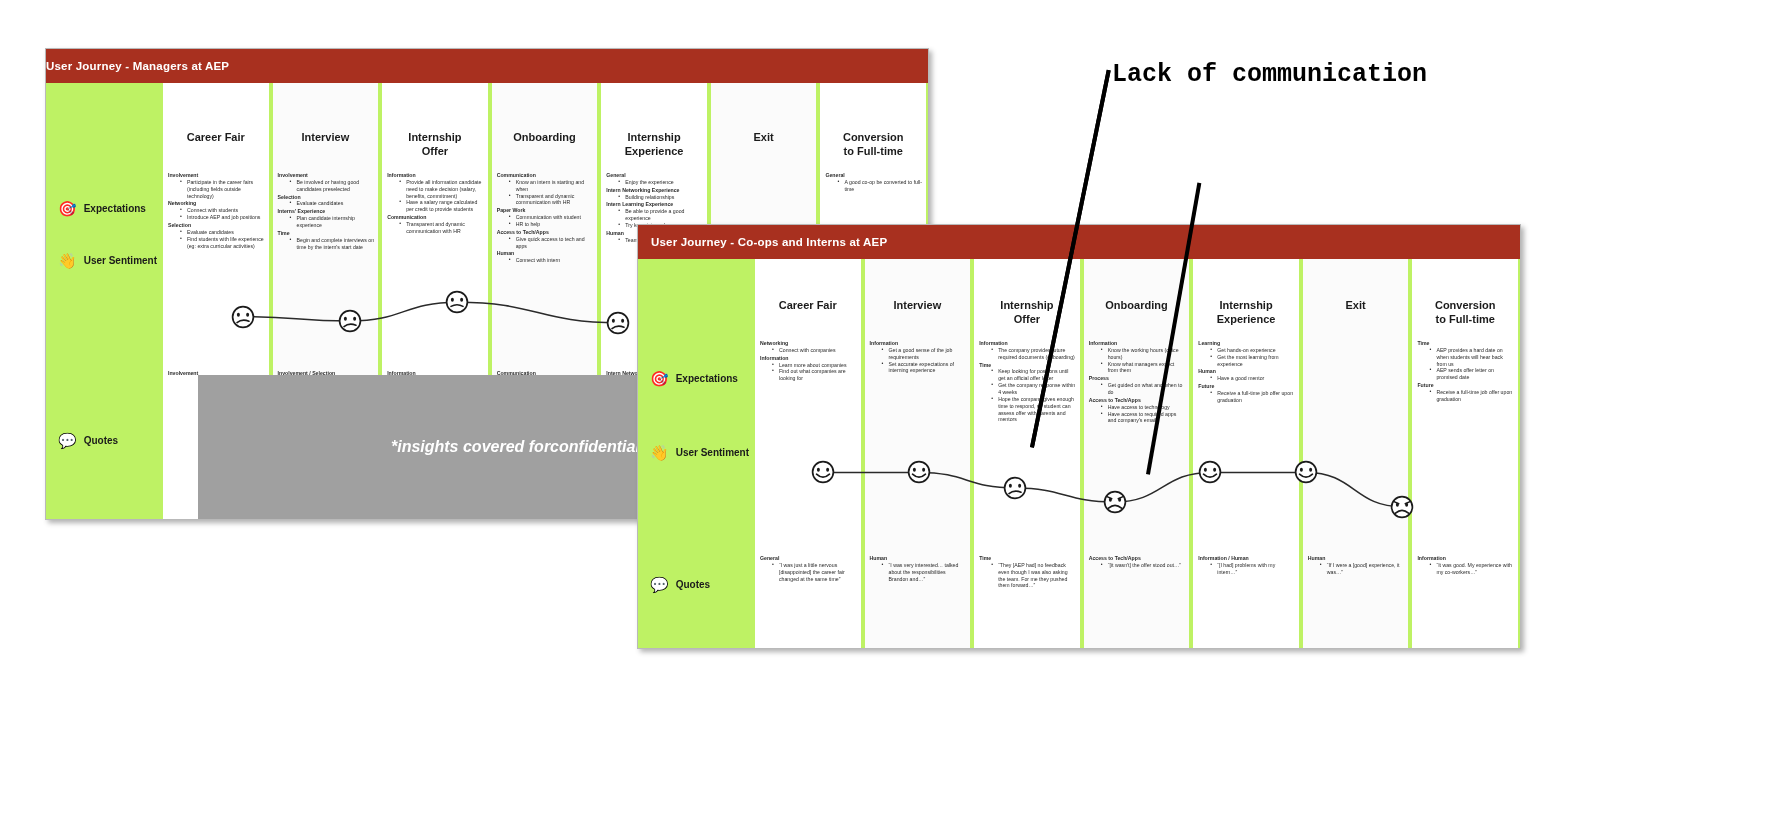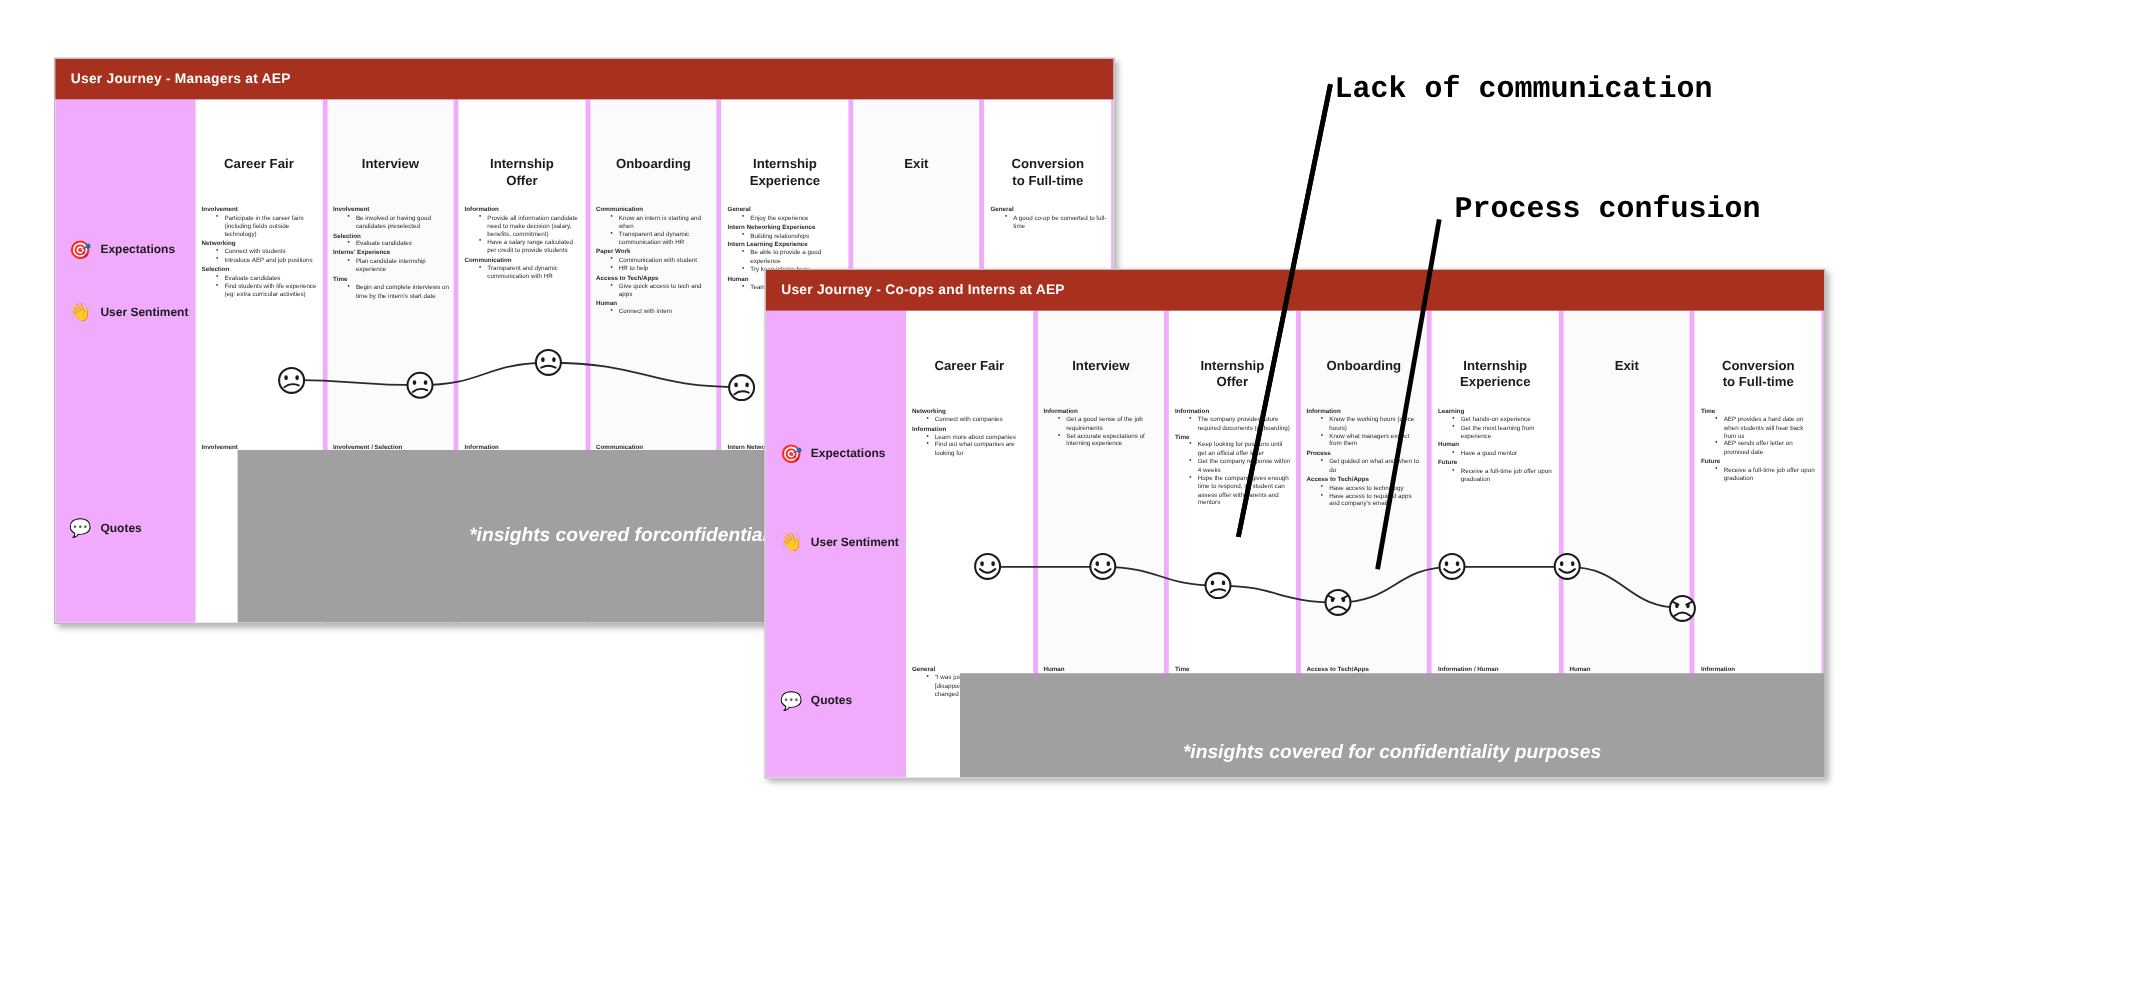--- a/index.html
+++ b/index.html
@@ -30,21 +30,21 @@
     background: #a8301f;
     color: #ffffff;
     font-weight: bold;
     display: flex;
     align-items: center;
     flex: 0 0 auto;
   }
   .card-body {
     position: relative;
     flex: 1 1 auto;
-    background: #f0abfc;
+    background: #bef264;
     overflow: hidden;
   }
 
   
   .col-pane {
     position: absolute;
     top: 0;
     bottom: 0;
     background: #ffffff;
   }
@@ -132,21 +132,21 @@
     transform-origin: top left;
   }
 </style>
 </head>
 <body>
 
 <div id="stage">
 
   <div class="journey-card" id="card-managers" style="left: 45px; top: 48px; width: 884px; height: 472px; z-index: 10;">
 
-    <div class="card-header" style="height:34px; padding-left:13px; font-size:11.5px; letter-spacing:.2px;">
+    <div class="card-header" style="height:34px; font-size:11.5px; letter-spacing:.2px;">
       <span>User Journey - Managers at AEP</span>
     </div>
 
     <div class="card-body" id="body-managers">
         <div class="col-pane" style="left: 117px; width: 105.571px;"></div>
         <div class="col-title" style="left: 115px; width: 109.571px; top: 48px; font-size: 11px;">
           <div>Career Fair</div>
         </div>
         <div class="col-pane alt" style="left: 226.571px; width: 105.571px;"></div>
         <div class="col-title" style="left: 224.571px; width: 109.571px; top: 48px; font-size: 11px;">
@@ -534,25 +534,21 @@
     <path d="M 5.5 14.2 Q 12 20.2 18.5 14.2" fill="none" stroke="#1b1b1b" stroke-width="1.6" stroke-linecap="round"></path>
   </svg></div>
         <div style="position: absolute; left: 752.211px; top: 235.72px; width: 24px; height: 24px;"><svg width="24" height="24" viewBox="0 0 24 24">
     <circle cx="12" cy="12" r="10.4" fill="#ffffff" stroke="#1b1b1b" stroke-width="1.7"></circle>
     <ellipse cx="7.4" cy="9.8" rx="1.5" ry="2.0" fill="#1b1b1b"></ellipse>
     <ellipse cx="16.6" cy="9.8" rx="1.5" ry="2.0" fill="#1b1b1b"></ellipse>
     <path d="M 4 6.6 L 8.8 8.8" stroke="#1b1b1b" stroke-width="1.5" stroke-linecap="round"></path>
              <path d="M 20 6.6 L 15.2 8.8" stroke="#1b1b1b" stroke-width="1.5" stroke-linecap="round"></path>
             <path d="M 5.5 18.2 Q 12 12.6 18.5 18.2" fill="none" stroke="#1b1b1b" stroke-width="1.7" stroke-linecap="round"></path>
   </svg></div>
-        <div class="redaction" style="left: 162px; top: 302px; width: 720px; height: 134px; font-size: 16px; z-index: 40;">
-          <div>*insights covered for confidentiality purposes</div>
-        </div>
       </div>
   </div>
 
   <div class="callout-label" style="left: 1112px; top: 60px; font-size: 25px; z-index: 60;">Lack of communication</div>
   <div class="callout-line" style="width: 4px; border-left: 4px solid rgb(0, 0, 0); transform: rotate(11.5deg); transform-origin: left bottom; left: 1030px; top: 62px; height: 385px; z-index: 60;"></div>
 
-  <div class="callout-label" style="left: 1212px; top: 160px; font-size: 25px; z-index: 60;">Process confusion</div>
   <div class="callout-line" style="left: 1146px; top: 178px; width: 4px; height: 296px; transform: rotate(10deg); transform-origin: left bottom; z-index: 60;"></div>
 
 </div>
 
 </body></html>

